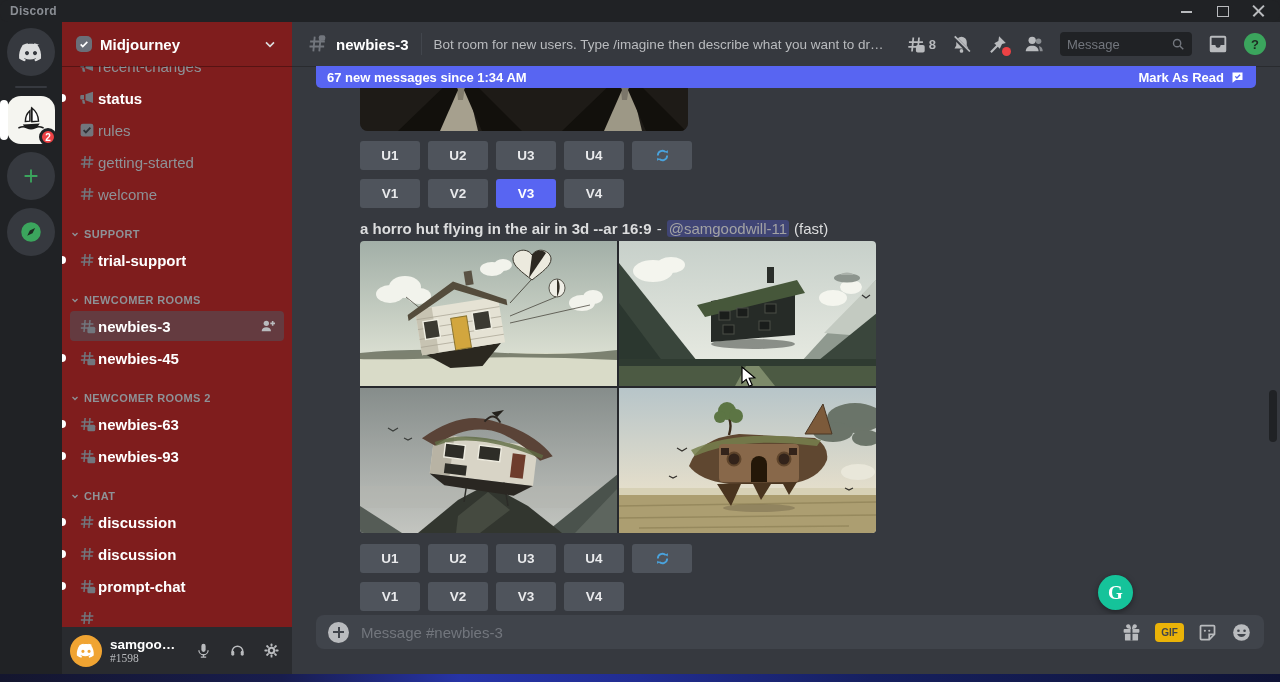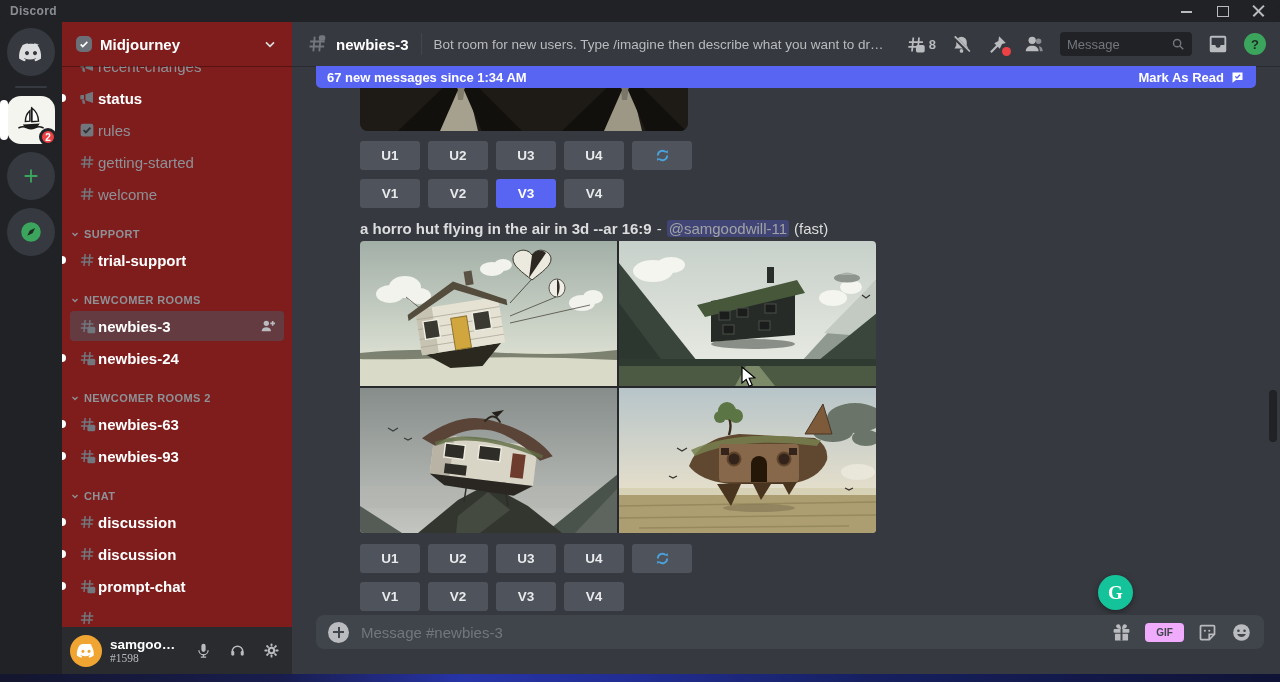--- a/index.html
+++ b/index.html
@@ -95,21 +95,21 @@
 
   
   .composer { height:60px; padding:1px 16px 0 24px; }
   .input-bar { height:34px; background:#40444b; border-radius:8px; display:flex; align-items:center; padding:0 12px; gap:12px; }
   .plus-circle { width:21px; height:21px; border-radius:50%; background:#b9bbbe; position:relative; cursor:pointer; flex:none; }
   .plus-circle::before { content:""; position:absolute; left:5px; top:9.5px; width:11px; height:2px; background:#40444b; }
   .plus-circle::after { content:""; position:absolute; left:9.5px; top:5px; width:2px; height:11px; background:#40444b; }
   .msg-placeholder { color:#72767d; font-size:15px; flex:1; cursor:text; white-space:nowrap; overflow:hidden; }
   .comp-icons { display:flex; align-items:center; gap:13px; color:#b9bbbe; }
   .comp-icons .cic { display:flex; cursor:pointer; }
-  .gif-pill { width:39px; height:19px; border-radius:4px; background:#f0abfc; color:#40444b; font-size:10px; font-weight:700; display:flex; align-items:center; justify-content:center; cursor:pointer; }
+  .gif-pill { width:29px; height:19px; border-radius:4px; background:#eab308; color:#40444b; font-size:10px; font-weight:700; display:flex; align-items:center; justify-content:center; cursor:pointer; }
 
   .bottom-strip { height:8px; background:linear-gradient(90deg,#14162e 0%,#181d4e 22%,#2734a6 36%,#212d91 50%,#16205f 68%,#0f1335 100%); }
 </style>
 </head>
 <body>
 
 <div class="titlebar">
   <span class="app-title">Discord</span>
   <div class="win-controls">
     <span class="wc wc-min"></span>
@@ -253,21 +253,21 @@
           </span>
         </div>
         <div class="channel-row unread">
           <span class="unread-pill"></span>
           <span class="ch-icon">
             <svg width="18" height="18" viewBox="0 0 24 24" fill="none" stroke="currentColor" stroke-width="2">
               <path d="M9.5 4 8 20M16 4l-1.5 16M4.5 9.3h16M3.8 14.7h16"></path>
               <rect x="12.5" y="13" width="10.5" height="8.5" rx="2" fill="currentColor" stroke="none"></rect>
             </svg>
           </span>
-          <span class="channel-label">newbies-24</span>
+          <span class="channel-label">newbies-45</span>
         </div>
         <div class="category">
           <span style="display: flex;">
             <svg width="10" height="10" viewBox="0 0 24 24" fill="none" stroke="currentColor" stroke-width="3.2">
               <path d="M6 9.5l6 6 6-6"></path>
             </svg>
           </span>
           <span>NEWCOMER ROOMS 2</span>
         </div>
         <div class="channel-row unread">

